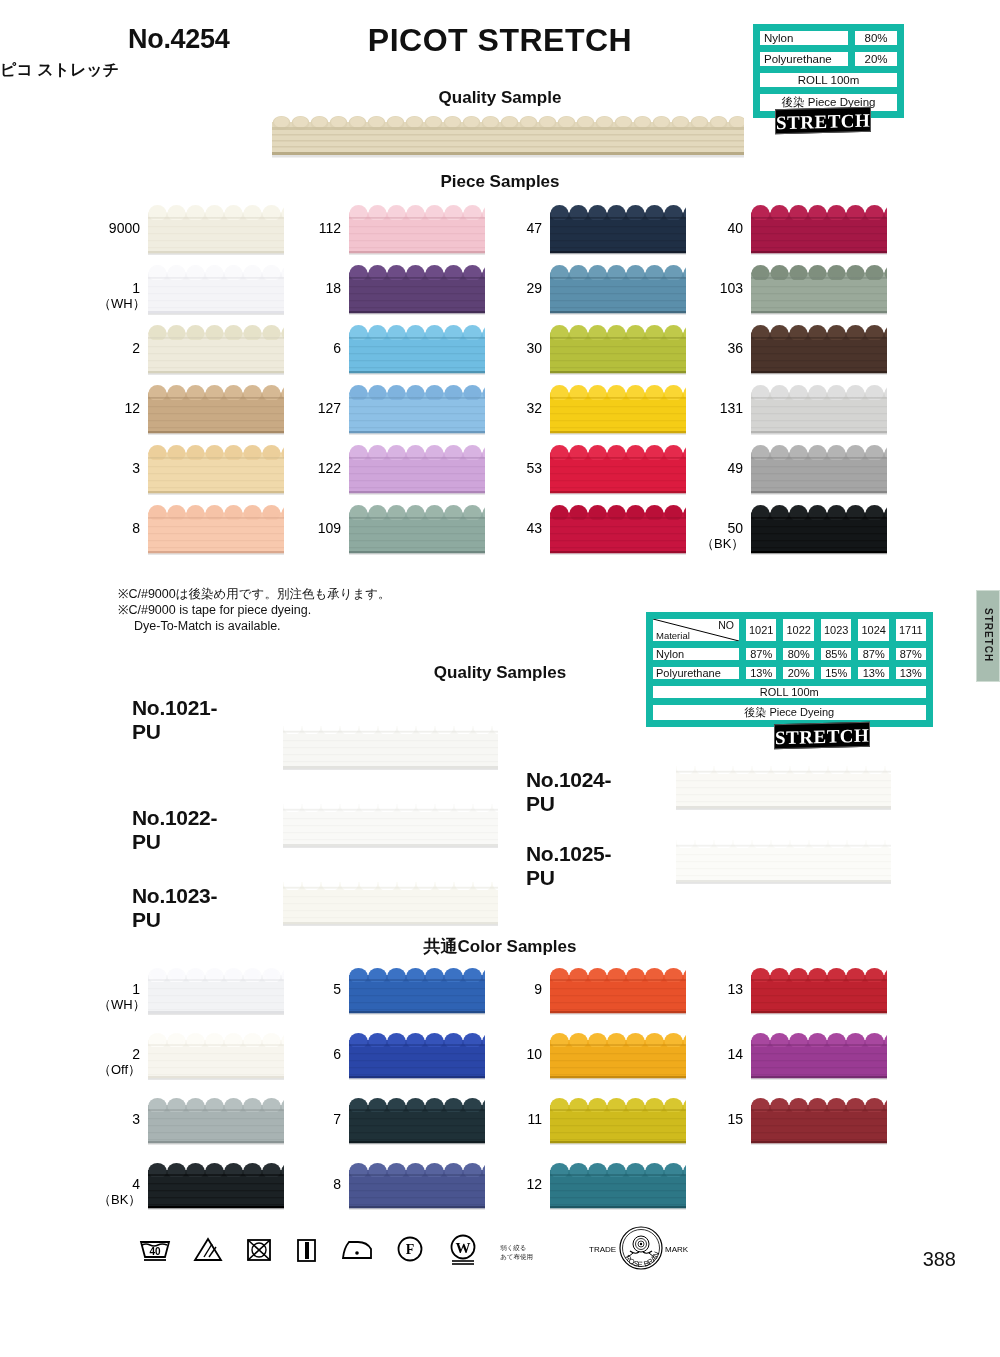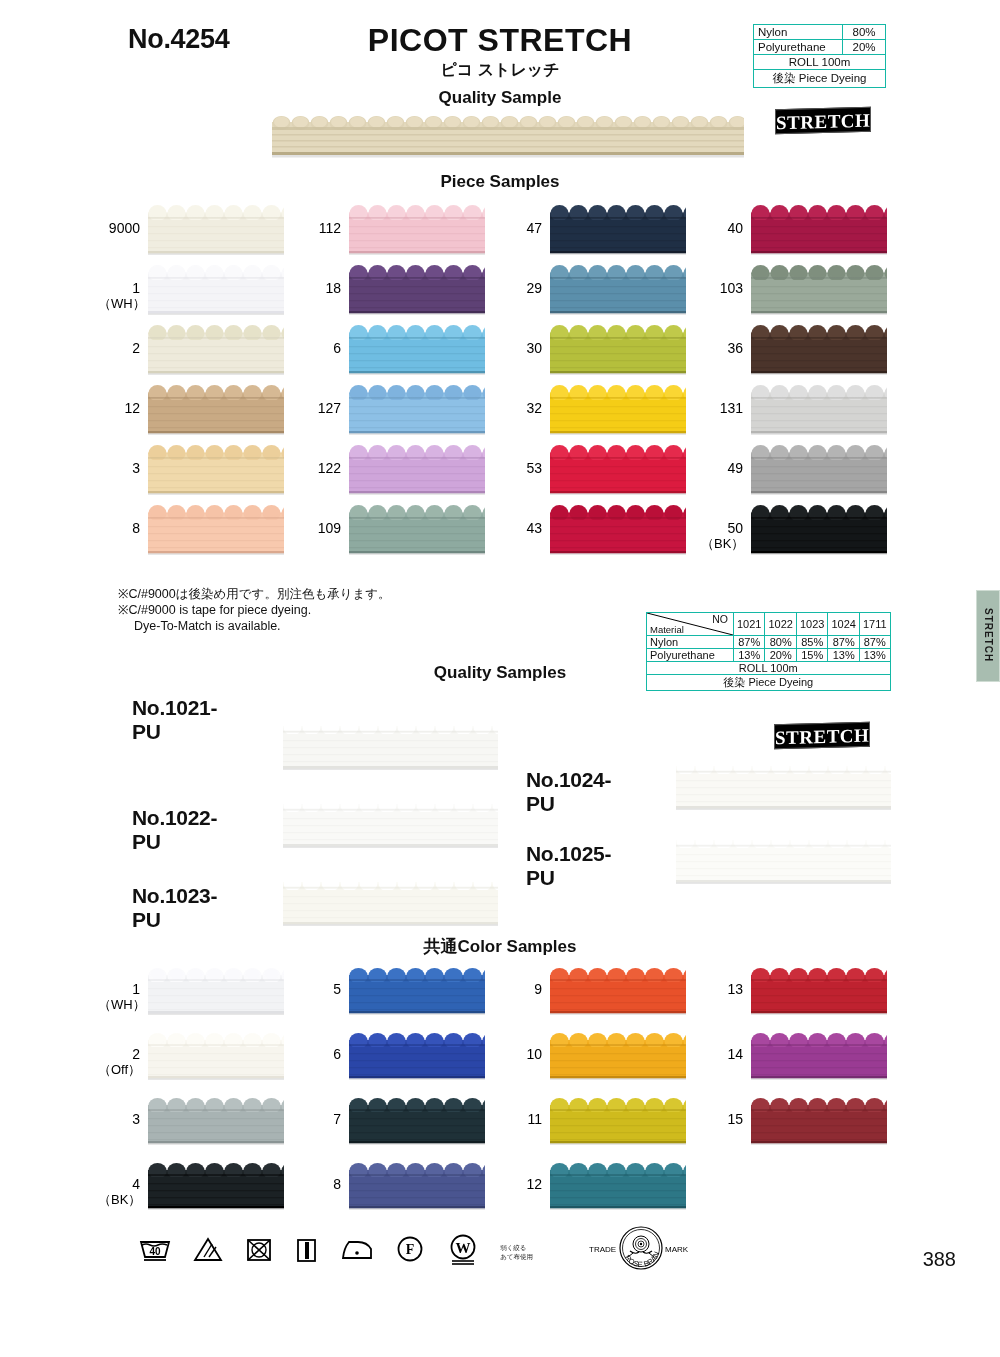--- a/index.html
+++ b/index.html
@@ -20,36 +20,36 @@
   
   #product-code {
     left: 128px; top: 24px;
     font-size: 27px; font-weight: bold; letter-spacing: -0.3px;
   }
   #main-title {
     left: 0; top: 22px; width: 1000px; text-align: center;
     font-size: 32px; font-weight: bold; letter-spacing: 0.5px;
   }
   #sub-title {
-    left: 0; top: 60px; width: 1000px; text-align: center;
+    left: 0; top: 60px; width: 1000px; 
     font-size: 16px; font-weight: bold;
   }
   #quality-sample-heading {
     left: 0; top: 88px; width: 1000px; text-align: center;
     font-size: 17px; font-weight: bold;
   }
 
   
   .spec-table {
     border-collapse: collapse;
     font-size: 11.5px;
     background: #fff;
   }
   .spec-table td {
-    border: 1px solid #14b8a6;
+    border: 7px solid #14b8a6;
     padding: 1px 4px;
     white-space: nowrap;
   }
   .spec-table td.ctr { text-align: center; }
   .spec-table td.num { text-align: center; }
   #spec-table-main { left: 753px; top: 24px; }
   #spec-table-main td.label { width: 80px; }
   #spec-table-main td.val { width: 34px; text-align: center; }
 
   #spec-table-pu { left: 646px; top: 612px; font-size: 11px; }

